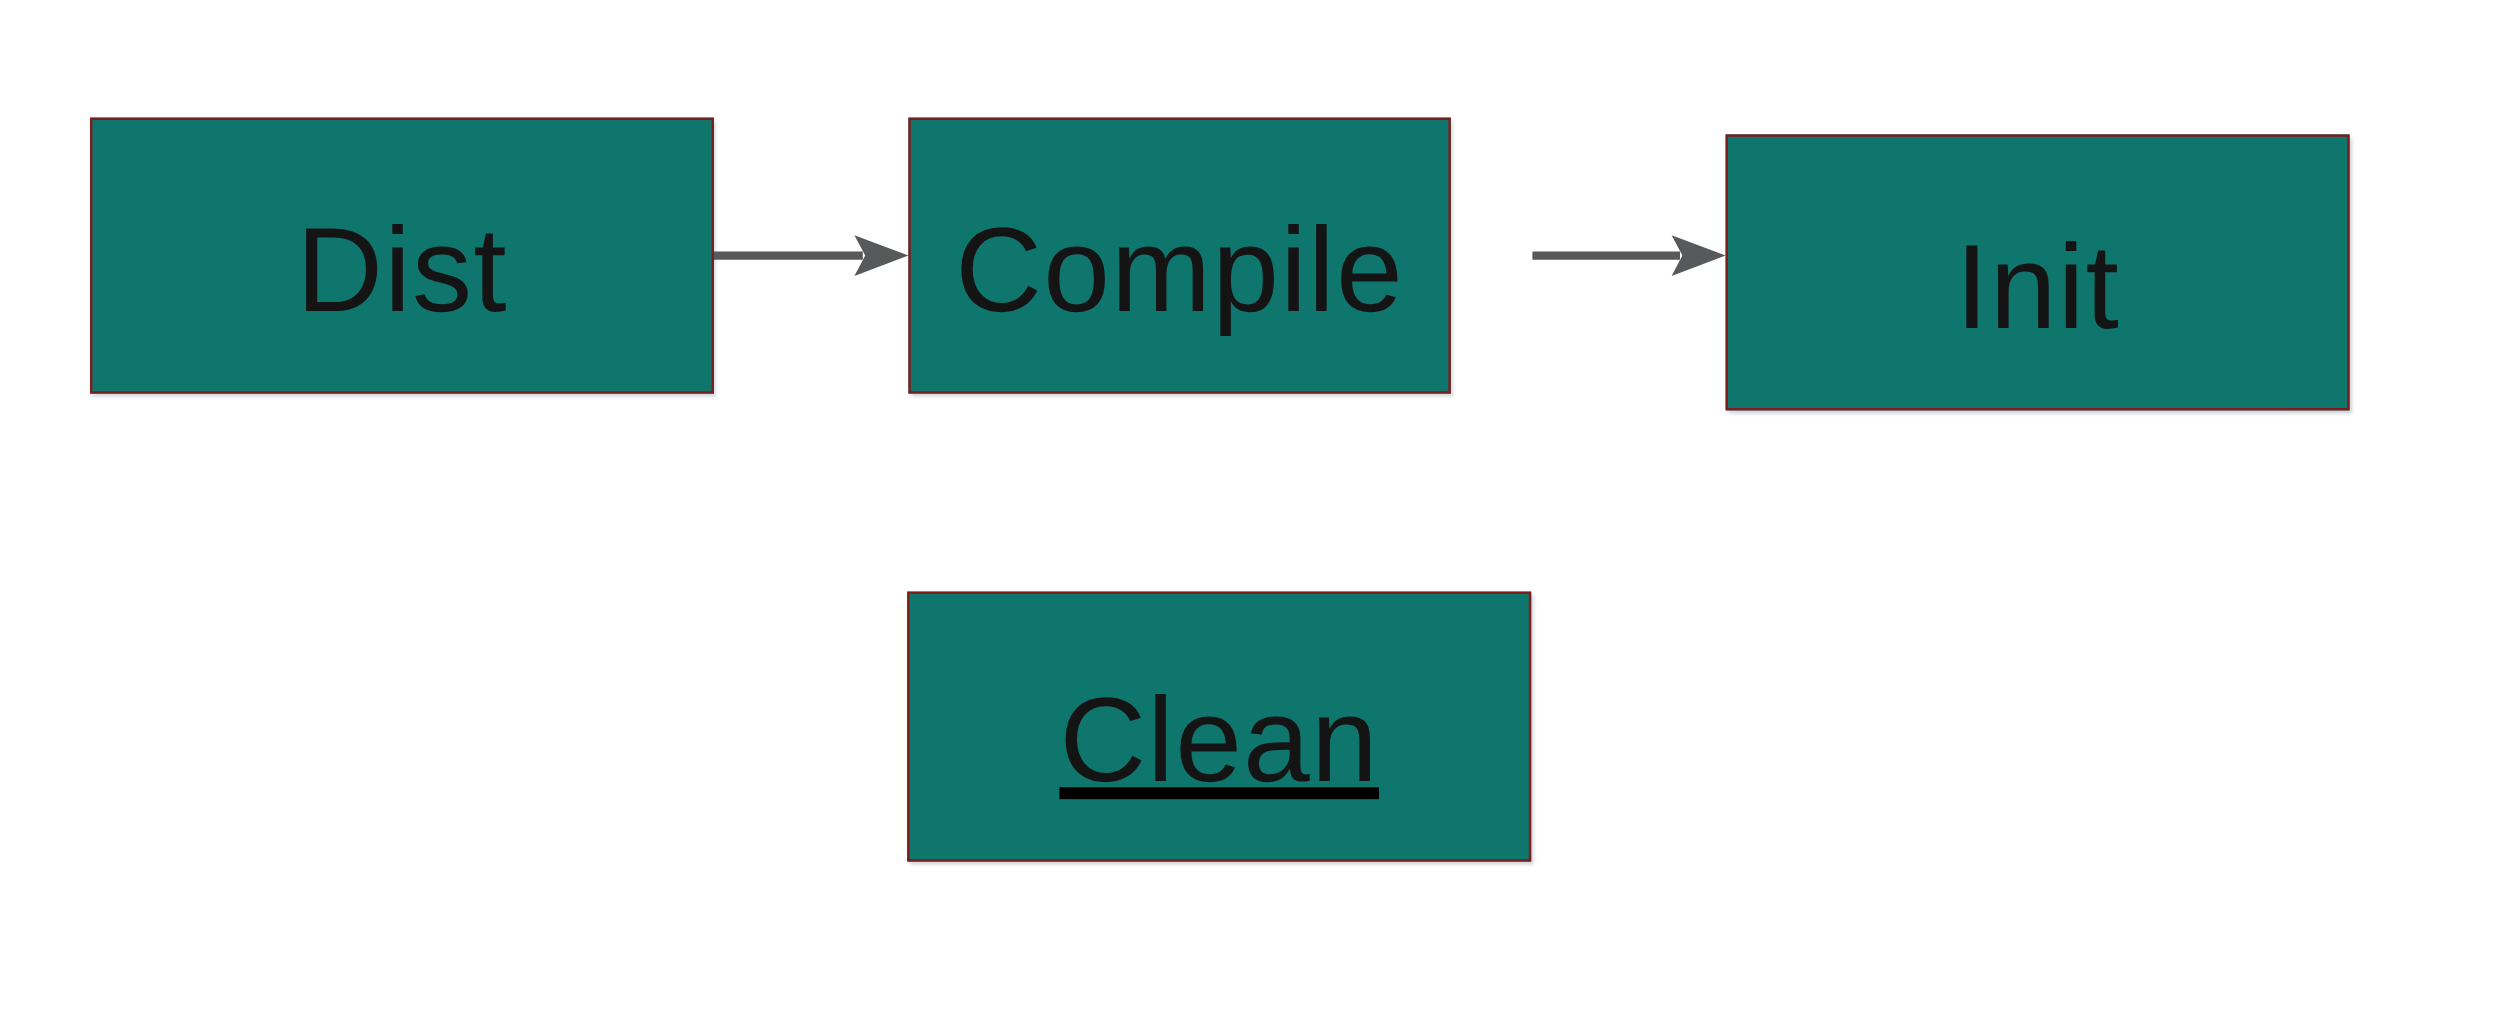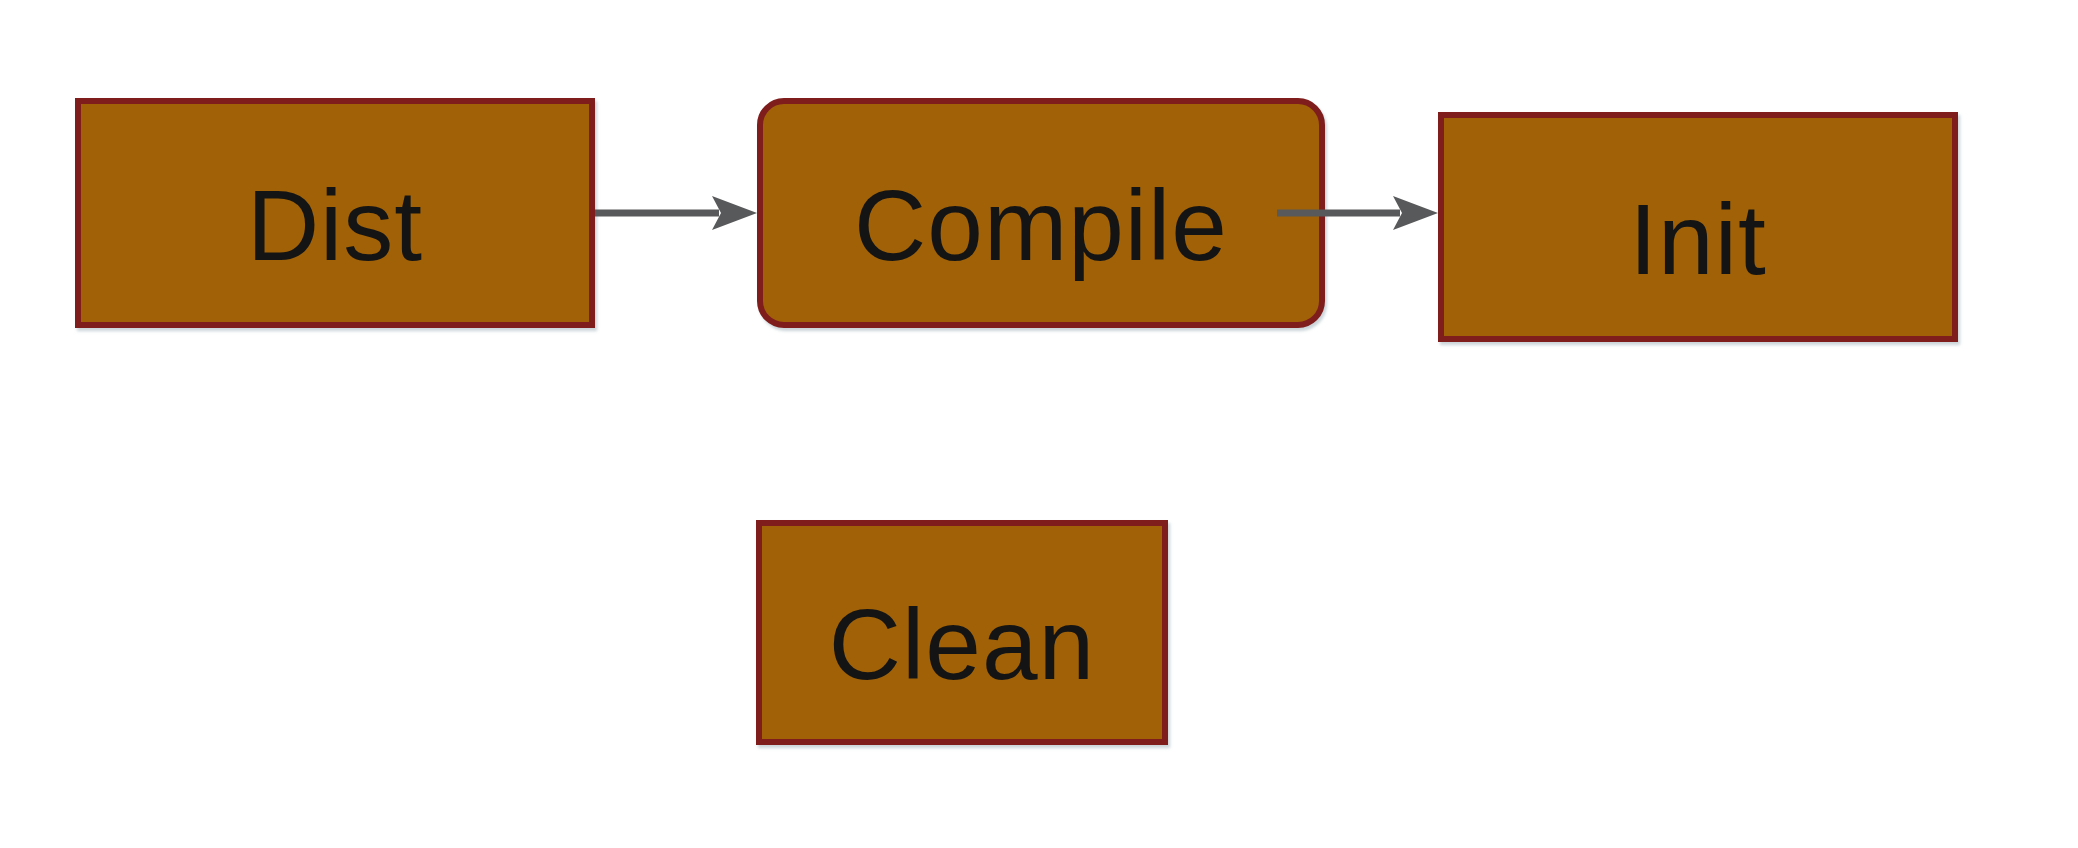--- a/index.html
+++ b/index.html
@@ -11,40 +11,40 @@
   .canvas {
     position: relative;
     width: 2078px;
     height: 848px;
     background: #ffffff;
     overflow: hidden;
   }
   .node {
     position: absolute;
     box-sizing: border-box;
-    background: #a16207;
-    border: 6px solid #7f1d1d;
+    background: #0f766e;
+    border: 2px solid #7f1d1d;
     box-shadow: 2px 3px 3px rgba(103, 131, 143, 0.35);
     display: flex;
     align-items: center;
     justify-content: center;
   }
   .node-label {
     color: #141414;
     font-size: 100px;
     font-weight: 400;
     letter-spacing: 1px;
     transform: translateY(12px);
     white-space: nowrap;
     user-select: none;
   }
   .node-dist    { left: 75px;   top: 98px;  width: 520px; height: 230px; }
-  .node-compile { left: 757px;  top: 98px;  width: 568px; height: 230px; border-radius: 27px; }
+  .node-compile { left: 757px;  top: 98px;  width: 452px; height: 230px; }
   .node-init    { left: 1438px; top: 112px;  width: 520px; height: 230px; }
-  .node-clean   { left: 756px;  top: 520px; width: 412px; height: 225px; }
+  .node-clean   { left: 756px;  top: 493px; width: 520px; height: 225px; text-decoration: underline; }
   .edge-layer {
     position: absolute;
     left: 0;
     top: 0;
     width: 2078px;
     height: 848px;
     pointer-events: none;
   }
   .edge-layer g { pointer-events: stroke; }
   .edge-shaft {

